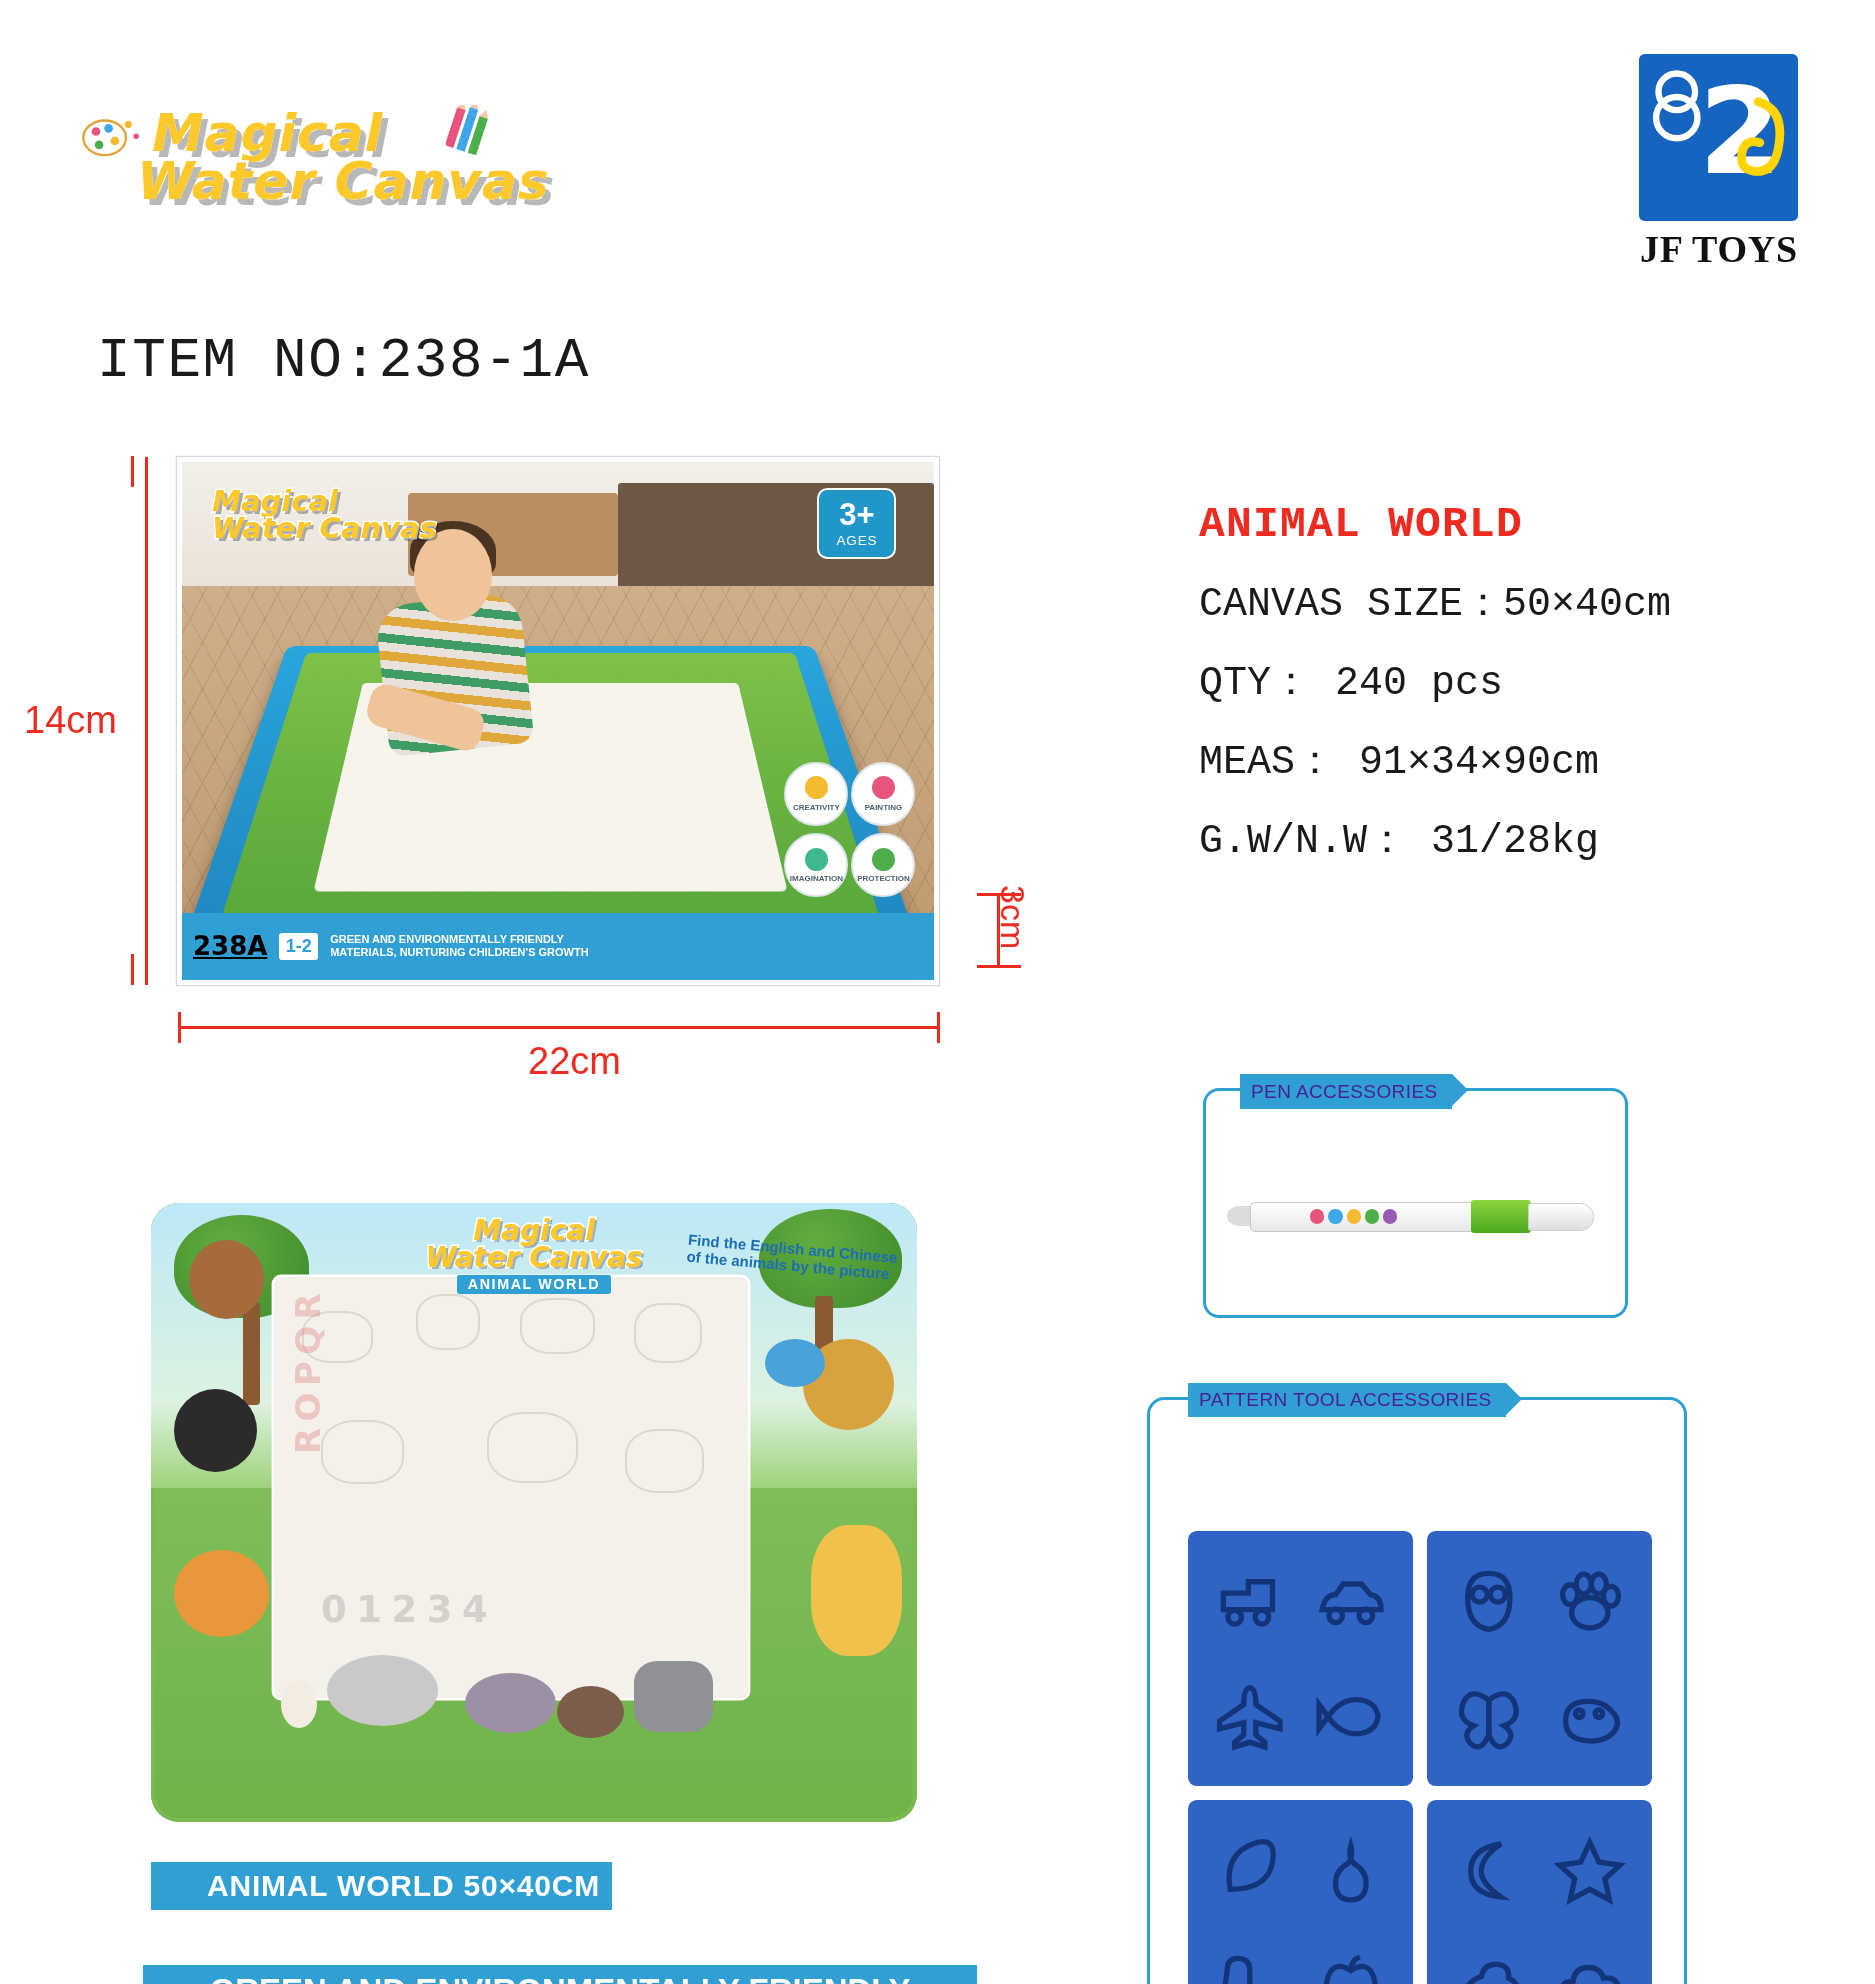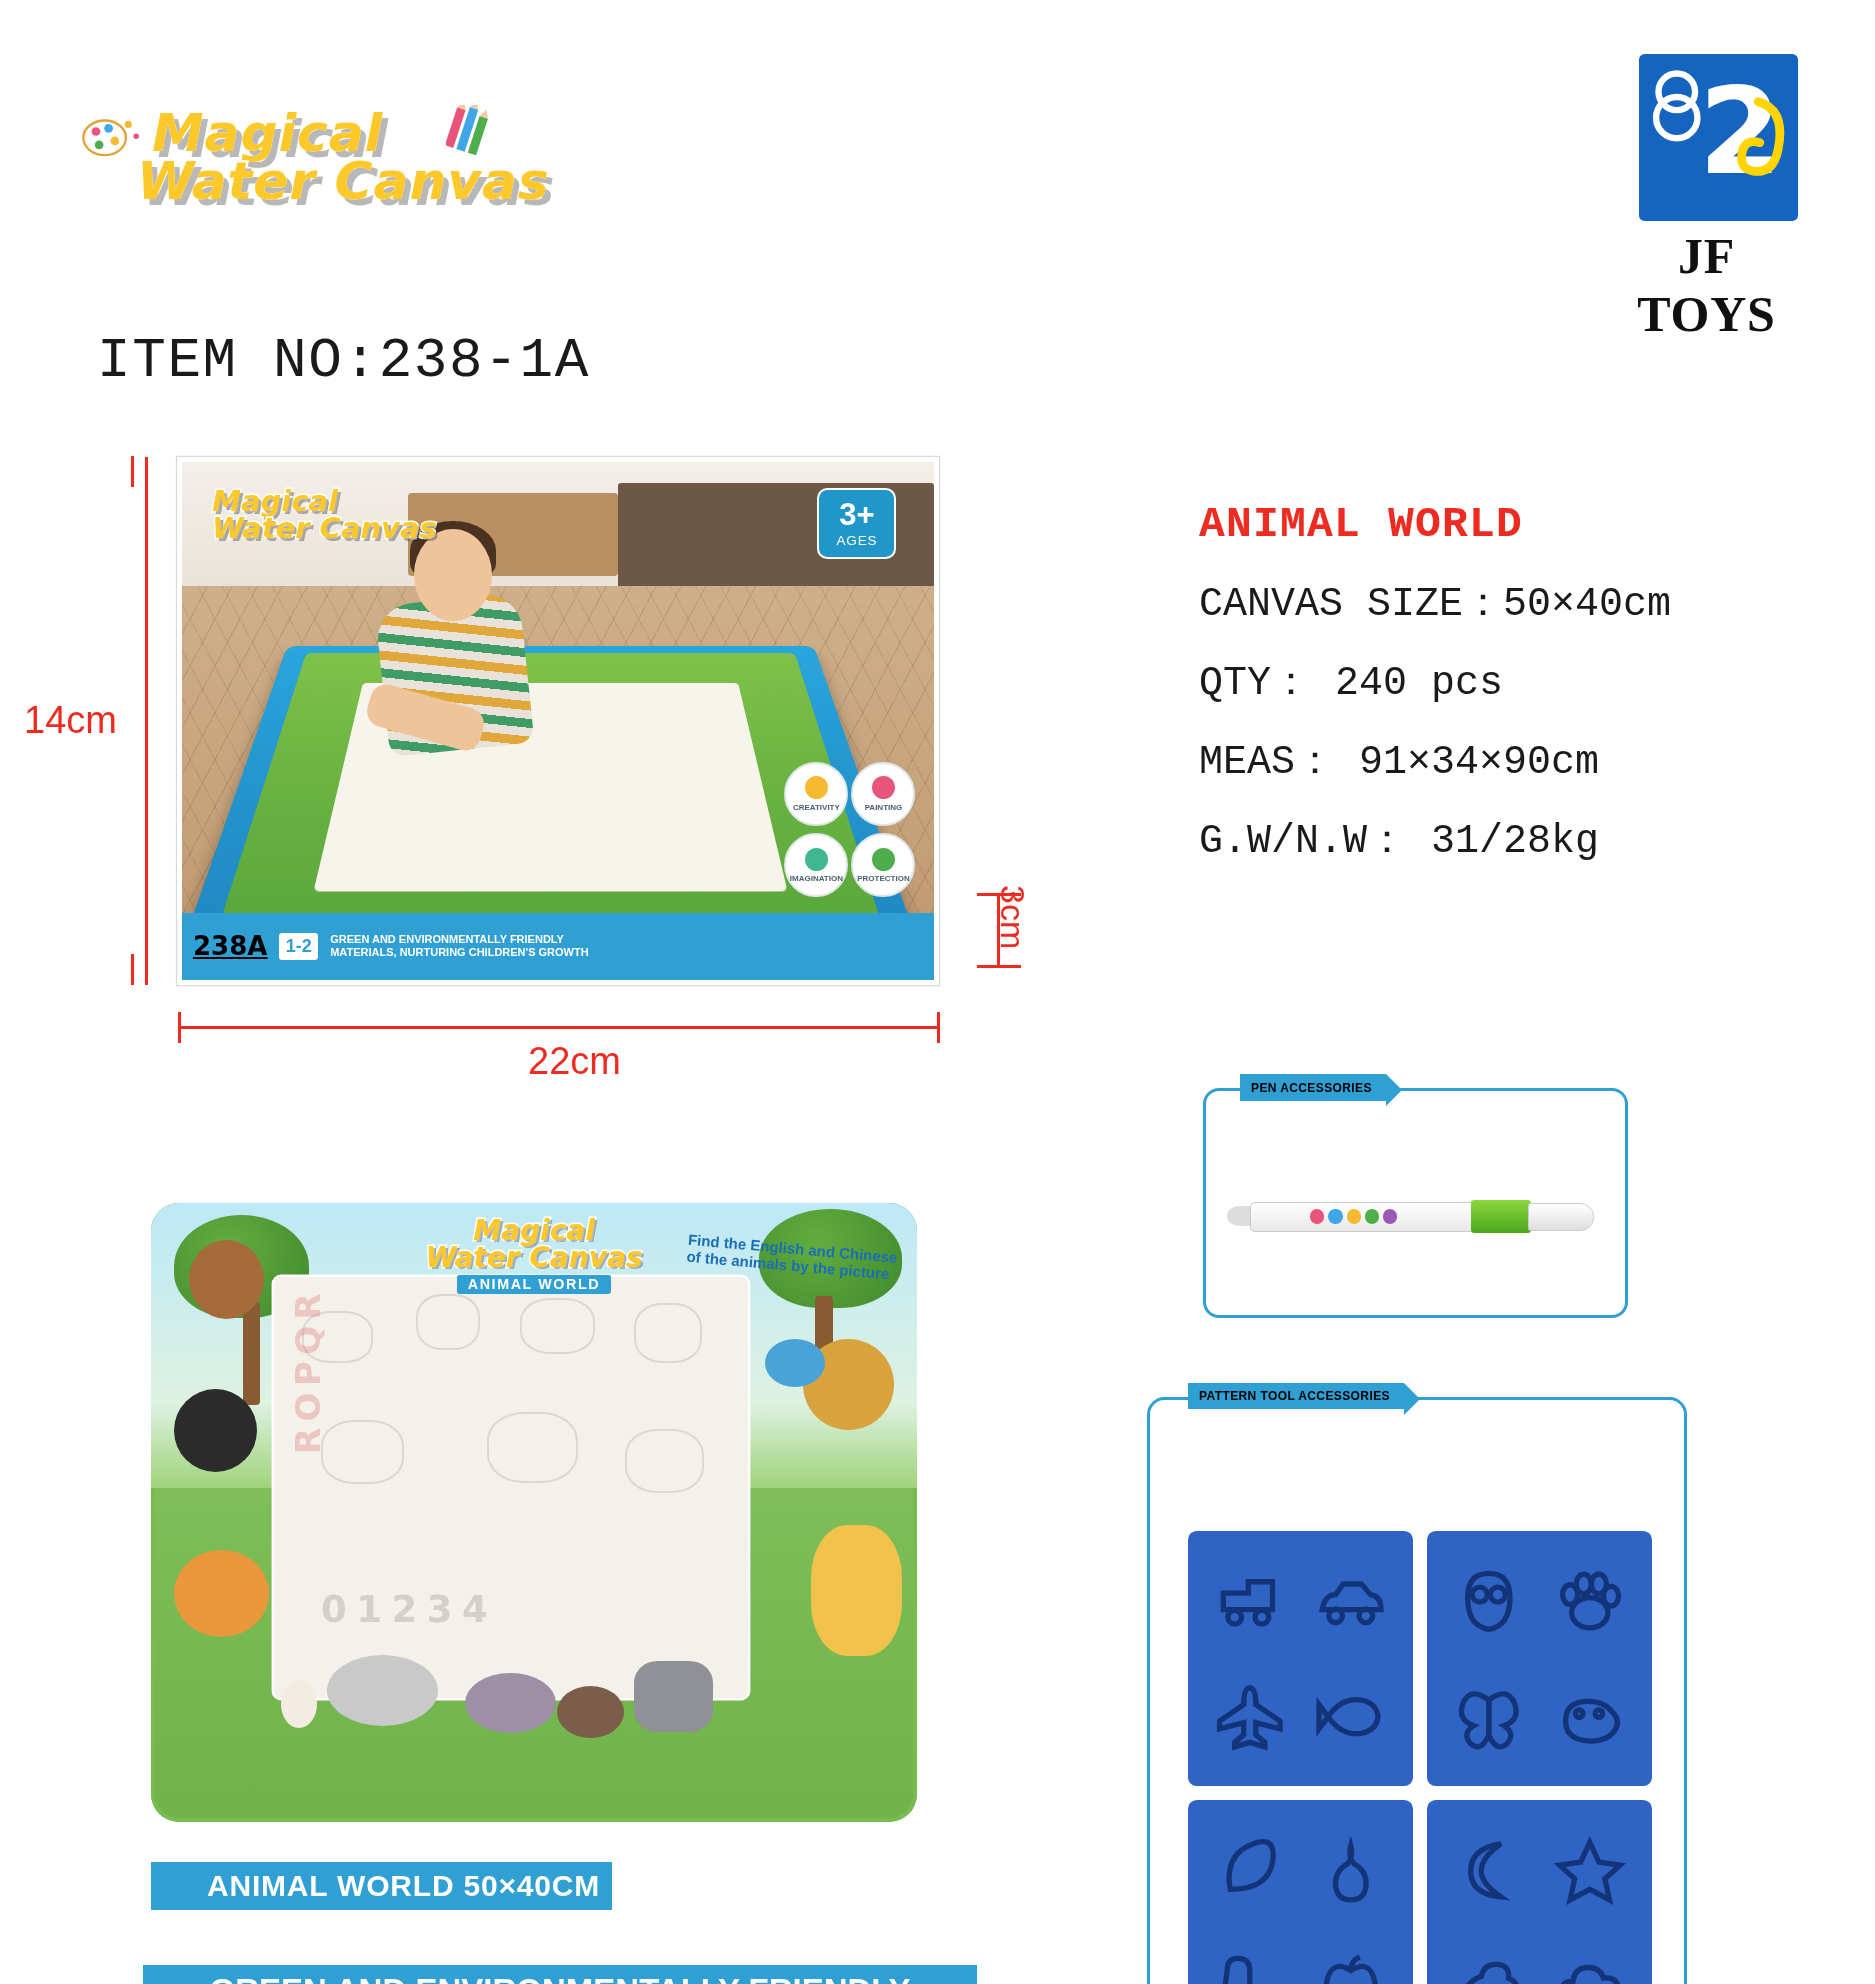--- a/index.html
+++ b/index.html
@@ -76,24 +76,24 @@
     width: 159px;
     height: 167px;
     background: #1565C0;
     border-radius: 5.6px;
   }
   #jf-toys-text {
     position: absolute;
     left: 0;
     top: 173px;
     width: 183px;
-    text-align: center;
+    text-align: right;
     font-family: "Liberation Serif", serif;
     font-weight: bold;
-    font-size: 50px;
+    font-size: 38px;
     color: #111111;
     letter-spacing: 0.8px;
   }
 
   
   #item-no {
     position: absolute;
     left: 97px;
     top: 329px;
     font-family: "Liberation Mono", monospace;
@@ -381,25 +381,25 @@
     top: 1088px;
     width: 425px;
     height: 230px;
     border: 3.2px solid #2f9fd4;
     border-radius: 16px;
     box-sizing: border-box;
   }
   .panel-tag {
     position: absolute;
     background: #2f9fd4;
-    color: #000000;
-    font-weight: bold;
+    color: #4c1d95;
+    font-weight: normal;
     font-family: "Liberation Sans", sans-serif;
     padding: 6.4px 14.3px 6.4px 11px;
-    font-size: 12px;
+    font-size: 19px;
     letter-spacing: 0.4px;
     white-space: nowrap;
   }
   .panel-tag::after {
     content: "";
     position: absolute;
     right: -16px;
     top: 0;
     border-top: 16px solid transparent;
     border-bottom: 16px solid transparent;

